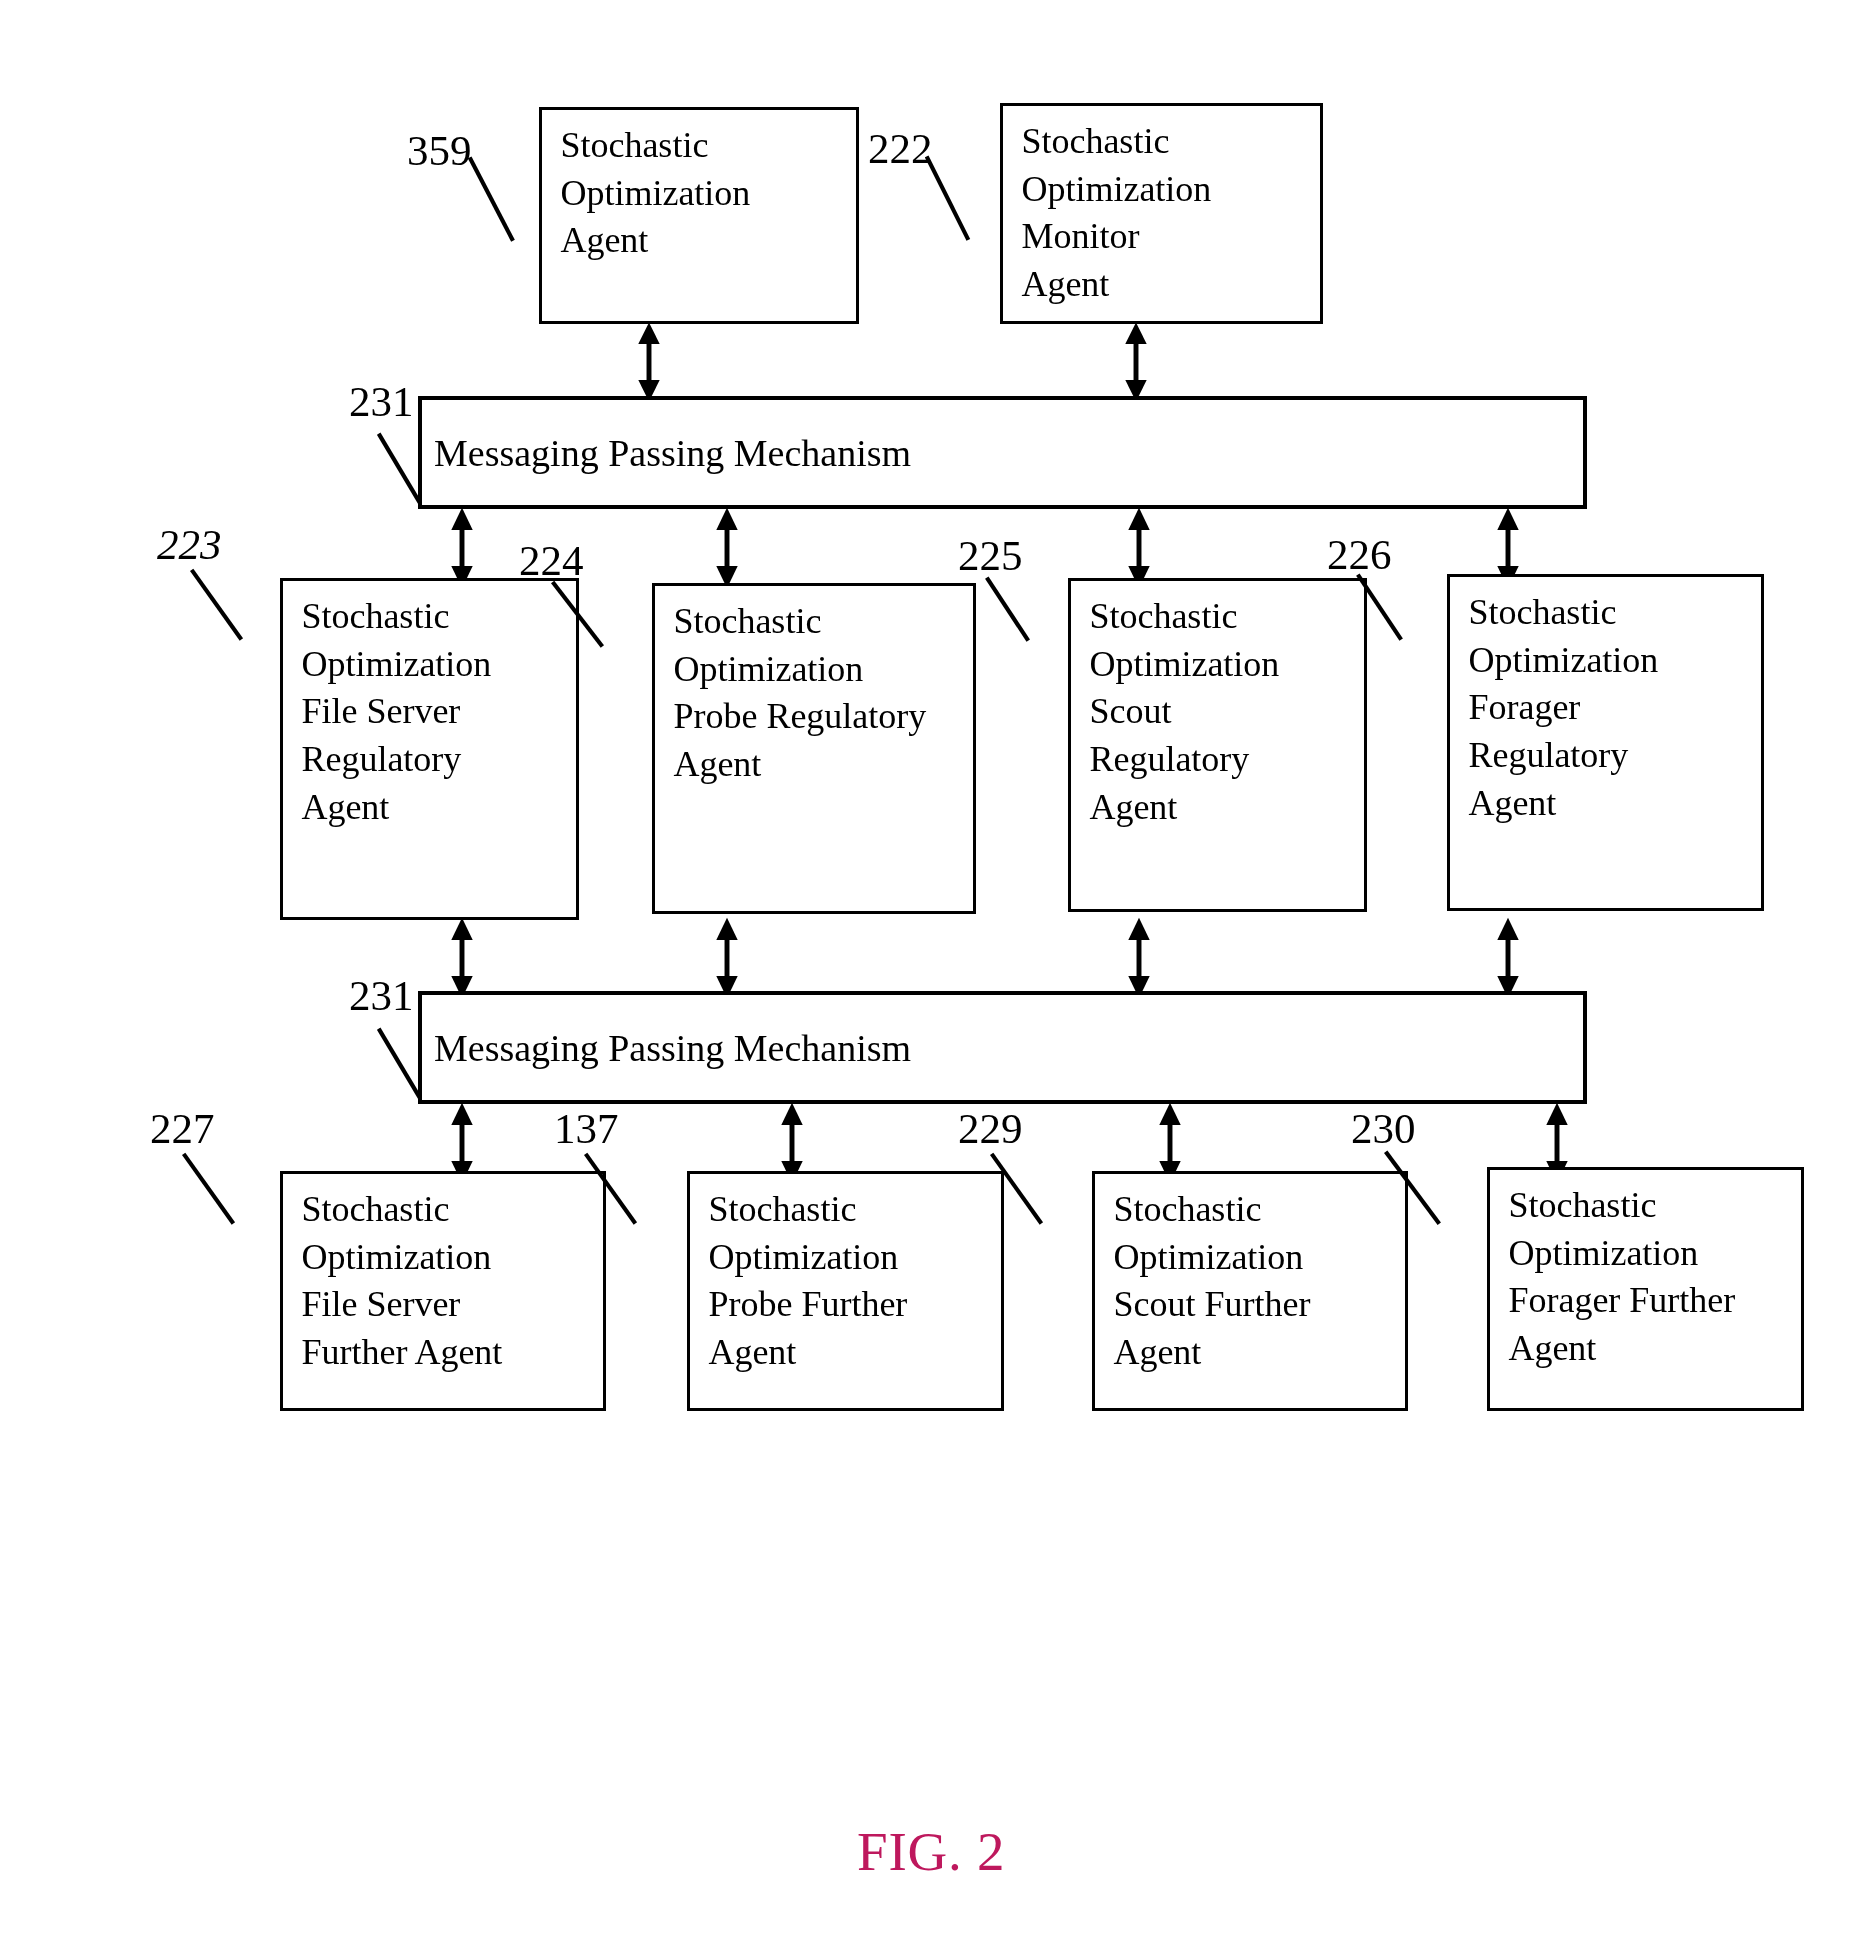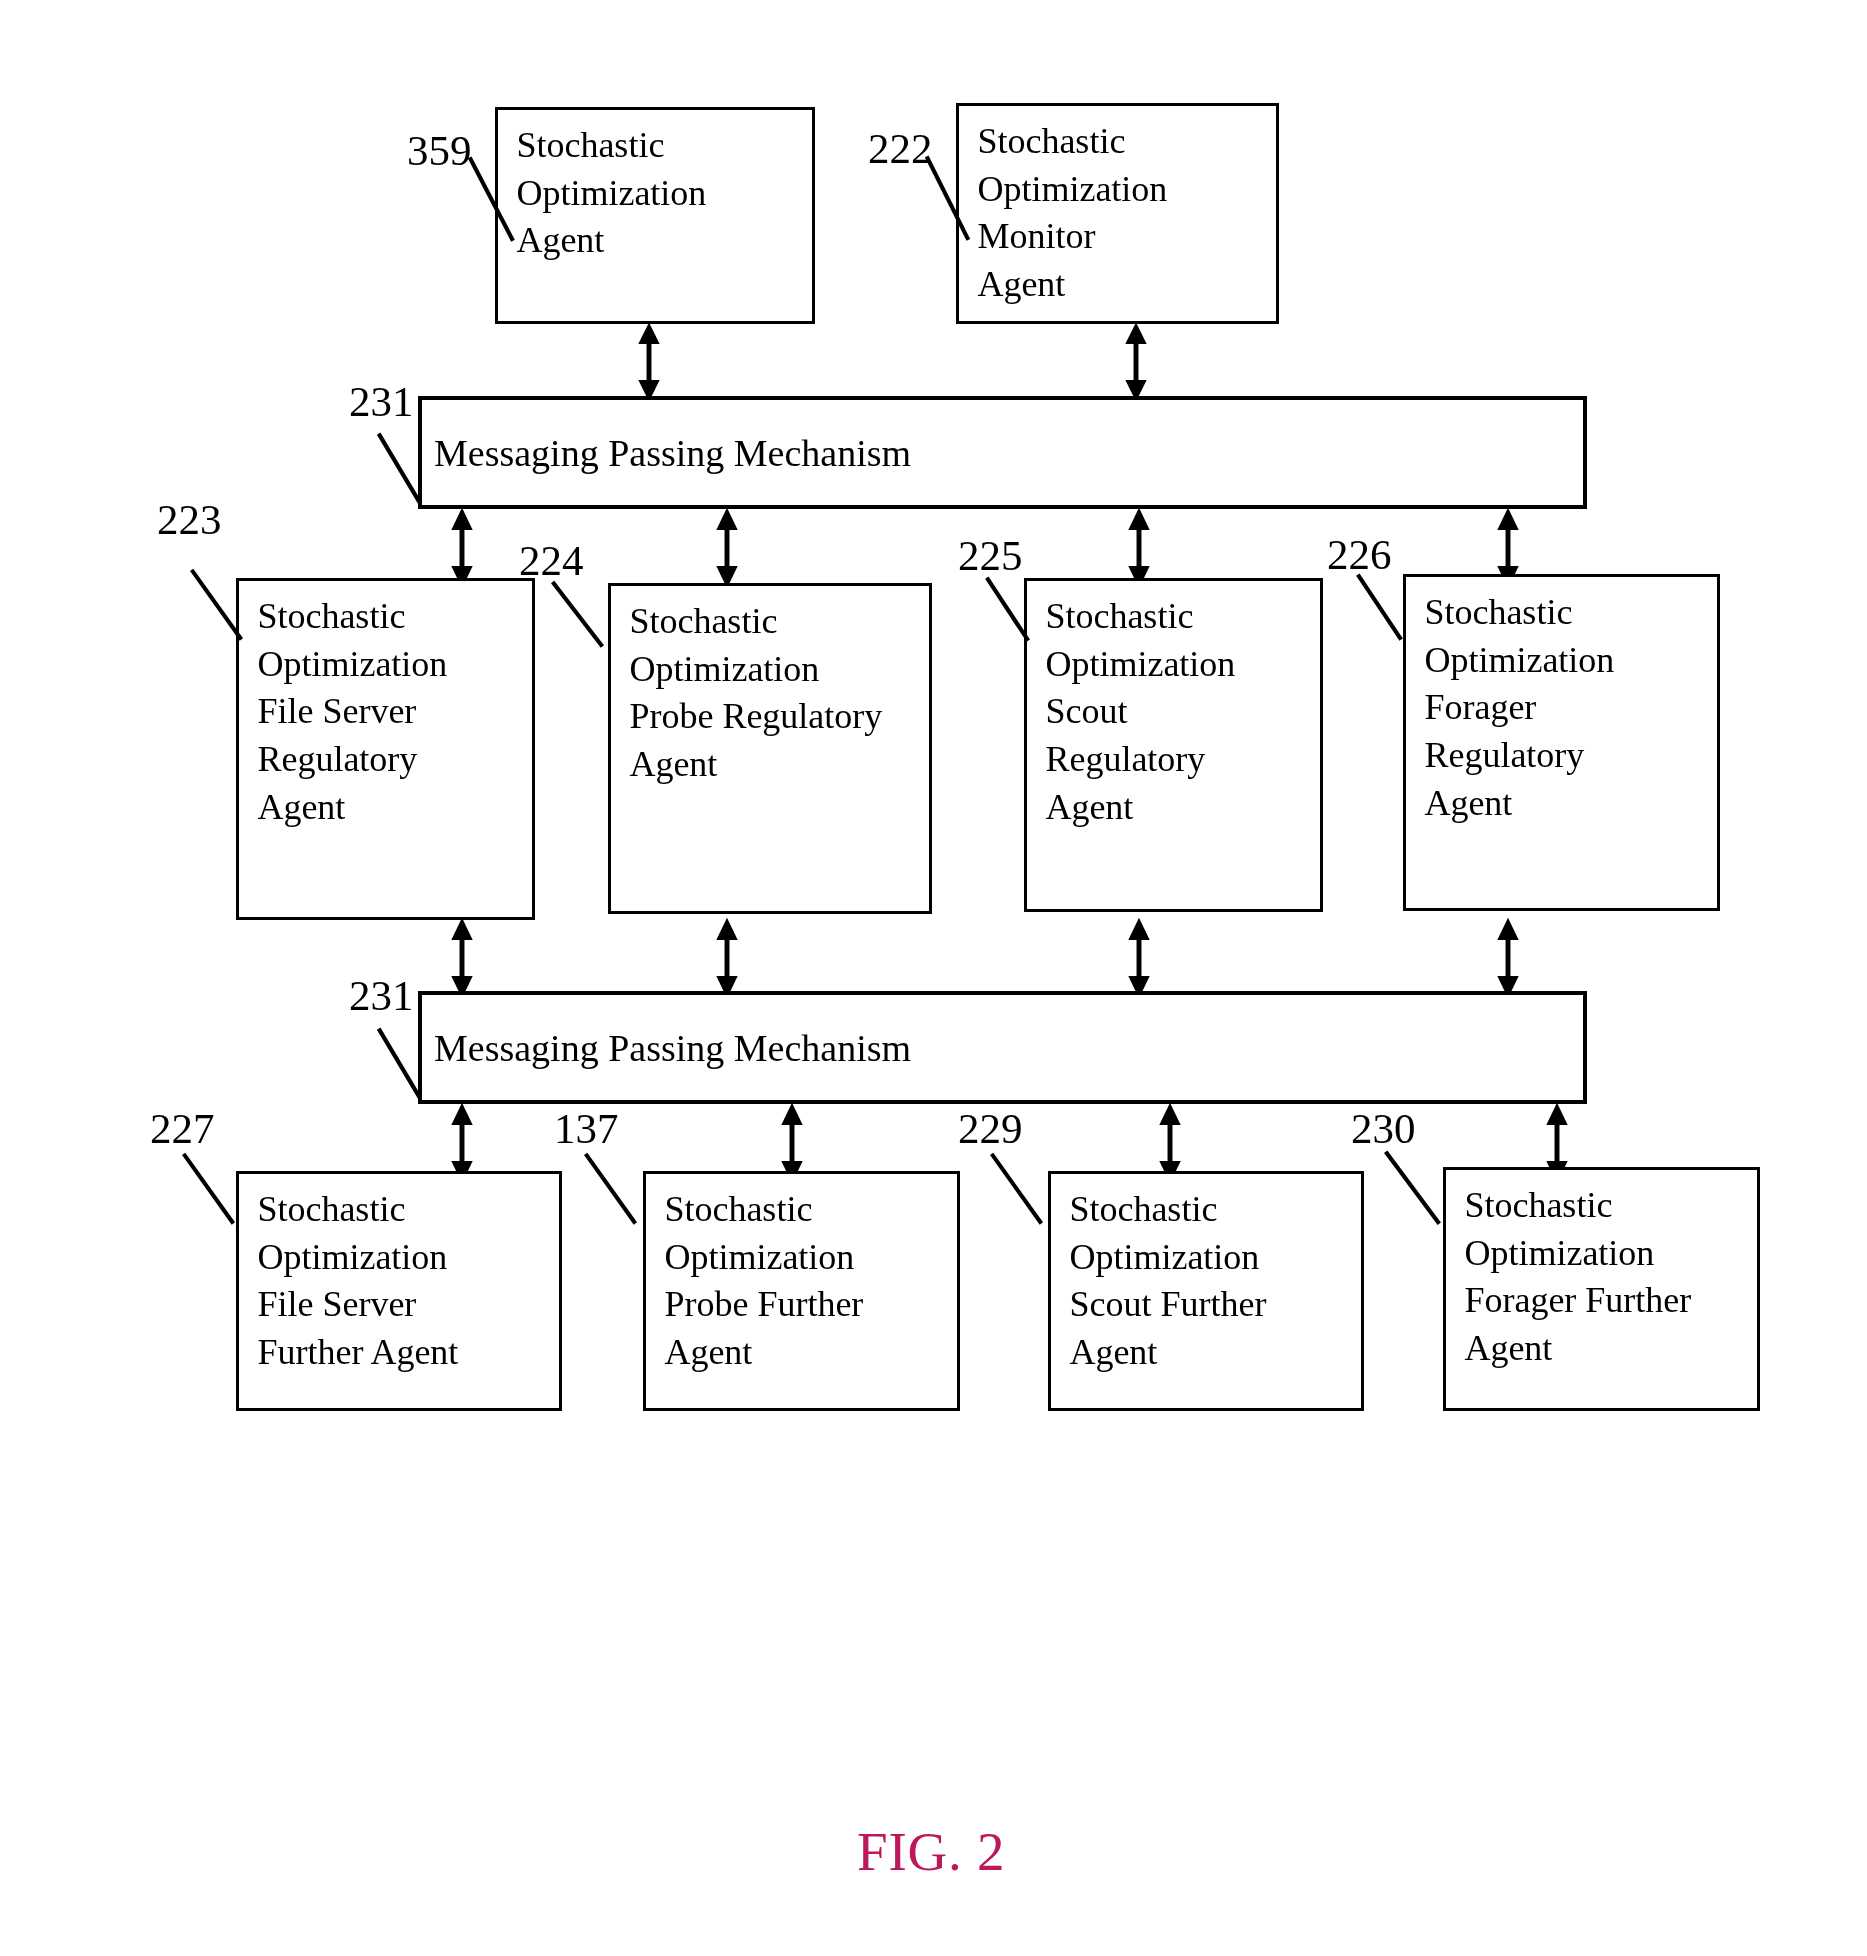--- a/index.html
+++ b/index.html
@@ -19,20 +19,21 @@
   .box {
     position: absolute;
     box-sizing: border-box;
     border: 3.3px solid #000000;
     background: #ffffff;
     padding: 11.7px 13.4px 8.3px 18.4px;
     font-size: 36px;
     line-height: 1.33;
     color: #000;
     white-space: pre-line;
+    margin-left: 44px;
   }
   .bar {
     position: absolute;
     box-sizing: border-box;
     border: 4.2px solid #000000;
     background: #ffffff;
     display: flex;
     align-items: center;
     padding-left: 12px;
     font-size: 38px;
@@ -124,21 +125,21 @@
     <line x1="17" y1="14" x2="17" y2="84" stroke="#000" stroke-width="6"></line>
     <polygon points="17,0 30,27 4,27" fill="#000"></polygon>
     <polygon points="17,98 30,71 4,71" fill="#000"></polygon>
   </svg>
 
   <div class="box" style="left:236px; top:578px; width:299px; height:342px;">Stochastic
 Optimization
 File Server
 Regulatory
 Agent</div>
-  <div class="ref" style="left:157px; top:498px;">223</div>
+  <div class="ref" style="left:157px; top:523px;font-style:italic;">223</div>
   <svg class="leader" style="left:190px; top:568px;" width="58" height="75" viewBox="0 0 70 90">
     <line x1="2" y1="2" x2="62" y2="86" stroke="#000" stroke-width="5"></line>
   </svg>
 
   <div class="box" style="left:608px; top:583px; width:324px; height:331px;">Stochastic
 Optimization
 Probe Regulatory
 Agent</div>
   <div class="ref" style="left:519px; top:539px;">224</div>
   <svg class="leader" style="left:551px; top:580px;" width="58" height="71" viewBox="0 0 70 85">

